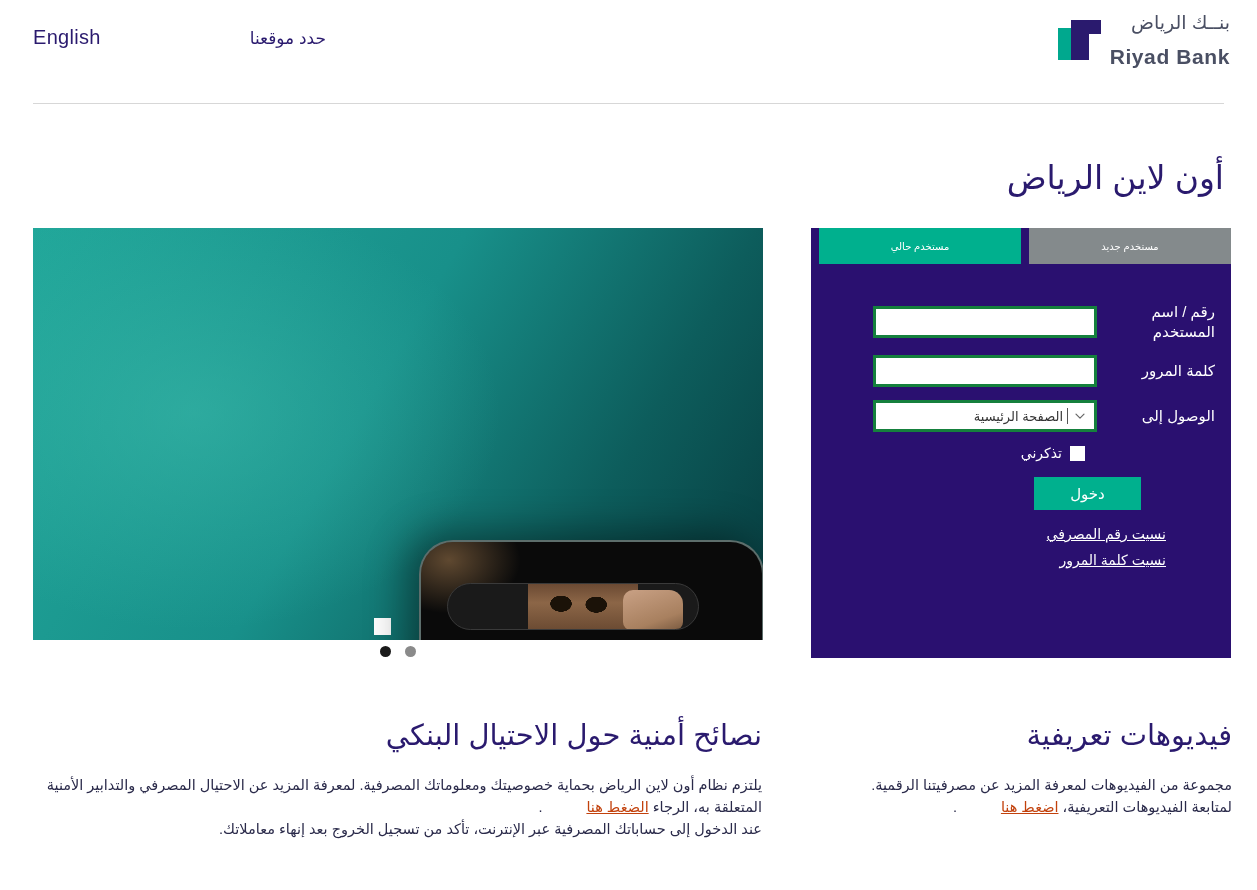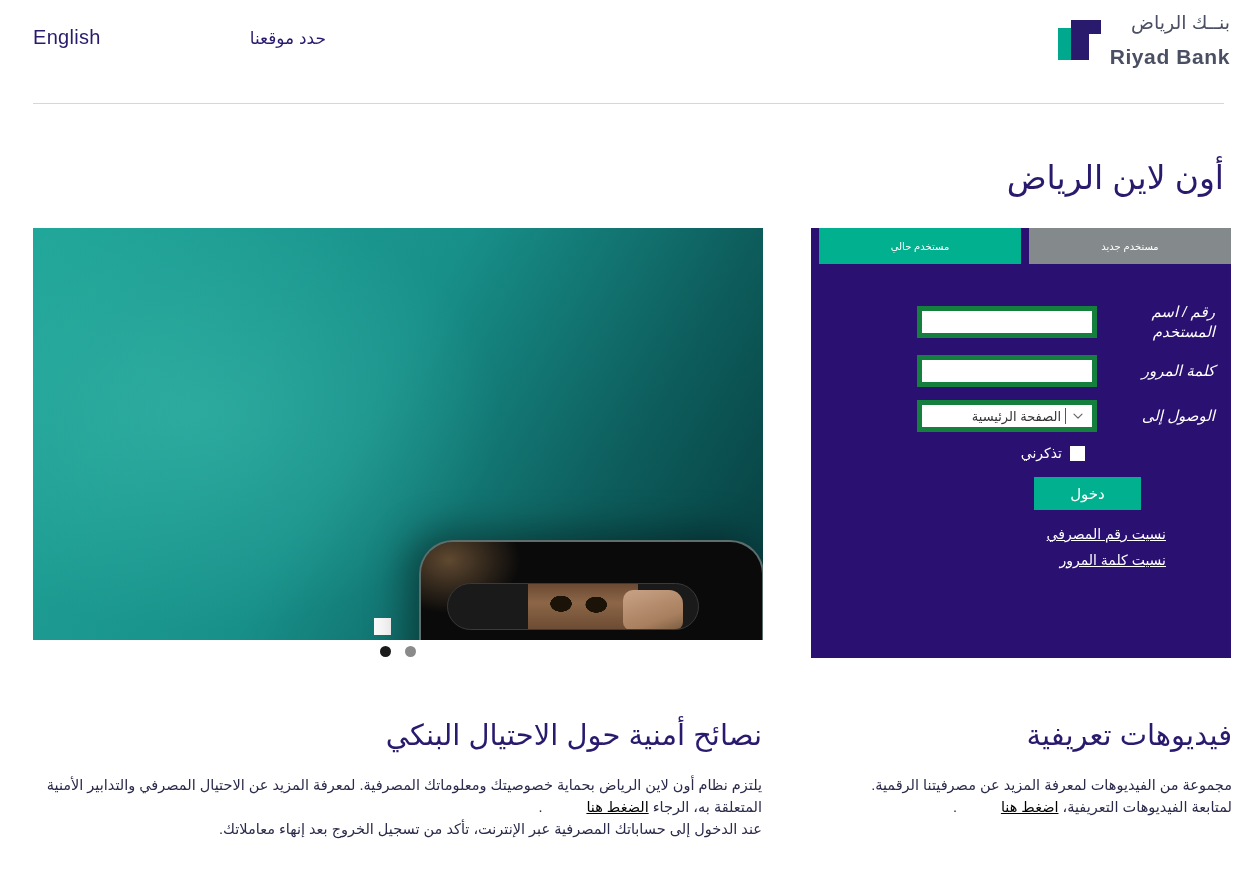--- a/index.html
+++ b/index.html
@@ -256,26 +256,25 @@
     margin-bottom: 13px;
     padding-right: 16px;
   }
   .form-label {
     width: 118px;
     text-align: right;
     color: #ffffff;
     font-size: 15px;
     padding-left: 12px;
     line-height: 20px;
-    font-style: italic;
   }
   .field {
-    width: 180px; height: 32px;
+    width: 224px; height: 32px;
     background: #ffffff;
-    border: 5px solid #15803d;
+    border: 3px solid #15803d;
     position: relative;
   }
   .field.select {
     display: flex;
     flex-direction: row;
     align-items: center;
     justify-content: flex-end;
     padding: 0 8px 0 6px;
   }
   .select-value {
@@ -367,21 +366,21 @@
     margin-bottom: 20px;
     font-weight: 400;
   }
   .sec-body {
     color: #2a2a4a;
     font-size: 14.5px;
     line-height: 22px;
   }
   .sec-body p { margin: 0 0 0 0; }
   .inline-link {
-    color: #000000;
+    color: #c2410c;
     text-decoration: underline;
     cursor: pointer;
     margin-left: 44px;
   }
 </style>
 </head>
 <body>
 
 <div class="page">
 

